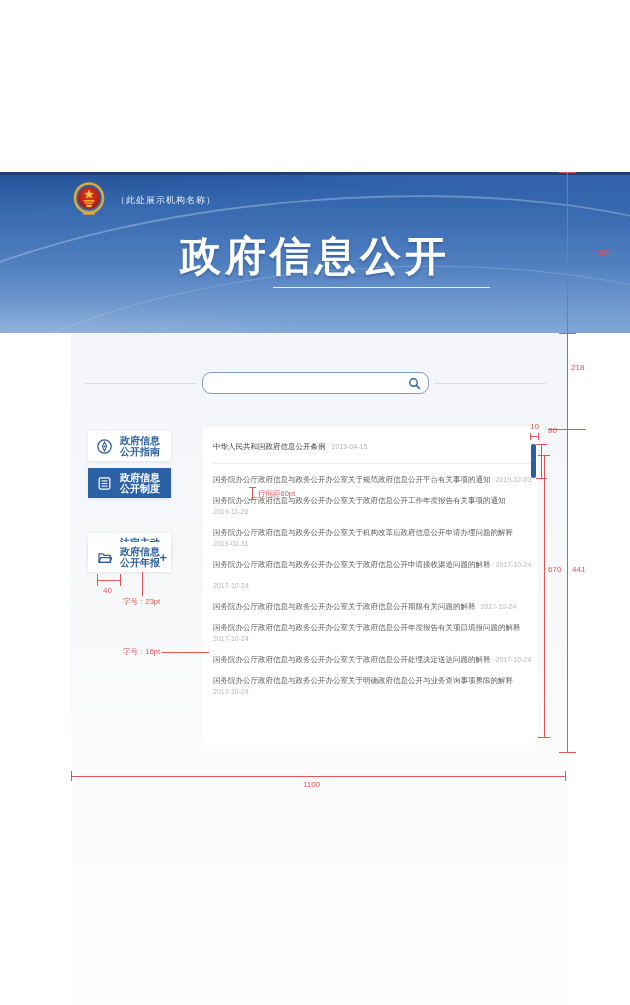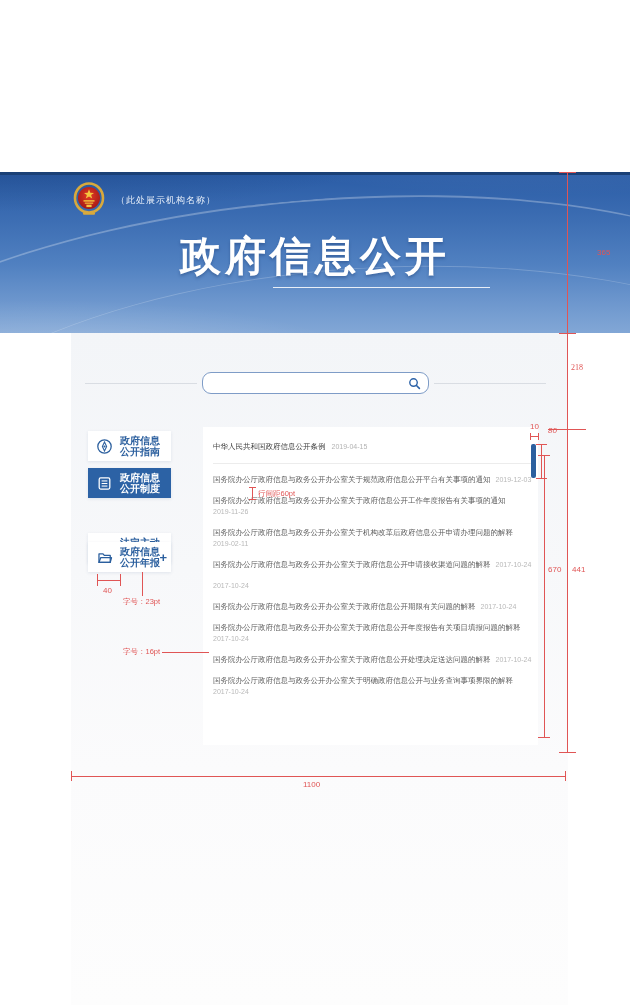--- a/index.html
+++ b/index.html
@@ -172,21 +172,21 @@
     </div>
     <div class="scroll-thumb"></div>
   </div>
 
   <div class="rl" style="left:567px;top:172px;width:1px;height:580px;"></div>
   <div class="rl" style="left:559px;top:172px;width:17px;height:1px;"></div>
   <div class="rl" style="left:559px;top:333px;width:17px;height:1px;"></div>
   <div class="rl" style="left:548px;top:429px;width:38px;height:1px;"></div>
   <div class="rl" style="left:559px;top:752px;width:17px;height:1px;"></div>
   <div class="rlab" style="left:571px;top:249px;margin-left:26px;">365</div>
-  <div class="rlab" style="left:571px;top:364px;font-family:Liberation Serif, serif;">218</div>
+  <div class="rlab" style="left:571px;top:364px;">218</div>
   <div class="rlab" style="left:572px;top:566px;">441</div>
 
   <div class="rl" style="left:544px;top:455px;width:1px;height:282px;"></div>
   <div class="rl" style="left:538px;top:455px;width:12px;height:1px;"></div>
   <div class="rl" style="left:538px;top:737px;width:12px;height:1px;"></div>
   <div class="rlab" style="left:548px;top:566px;">670</div>
 
   <div class="rl" style="left:541px;top:444px;width:1px;height:34px;"></div>
   <div class="rl" style="left:536px;top:444px;width:11px;height:1px;"></div>
   <div class="rl" style="left:536px;top:478px;width:11px;height:1px;"></div>

